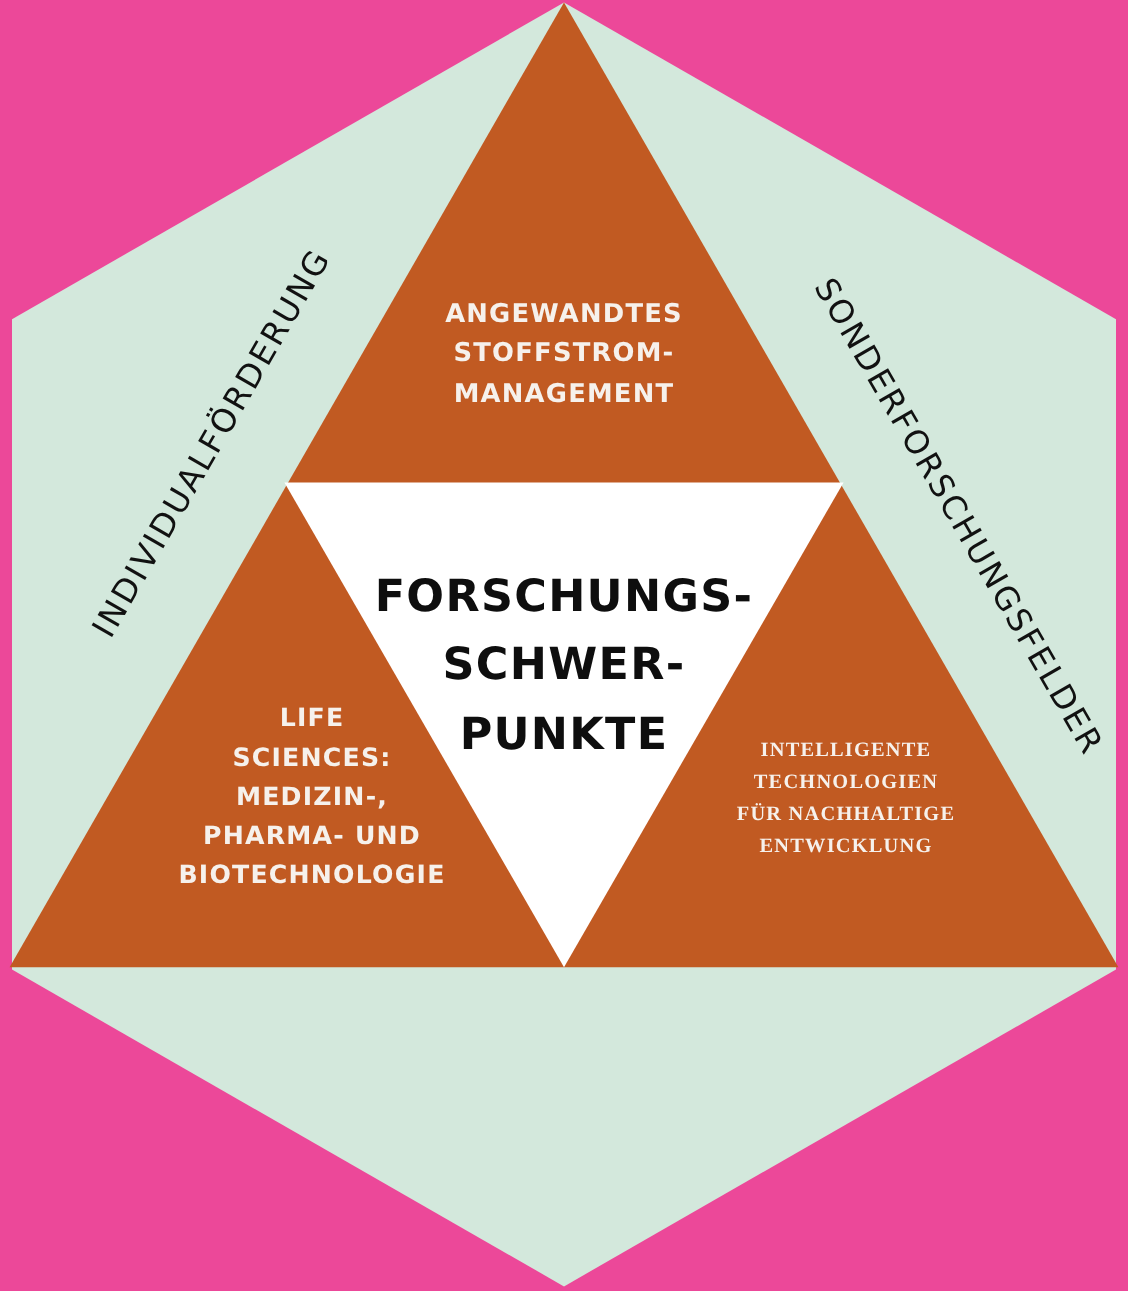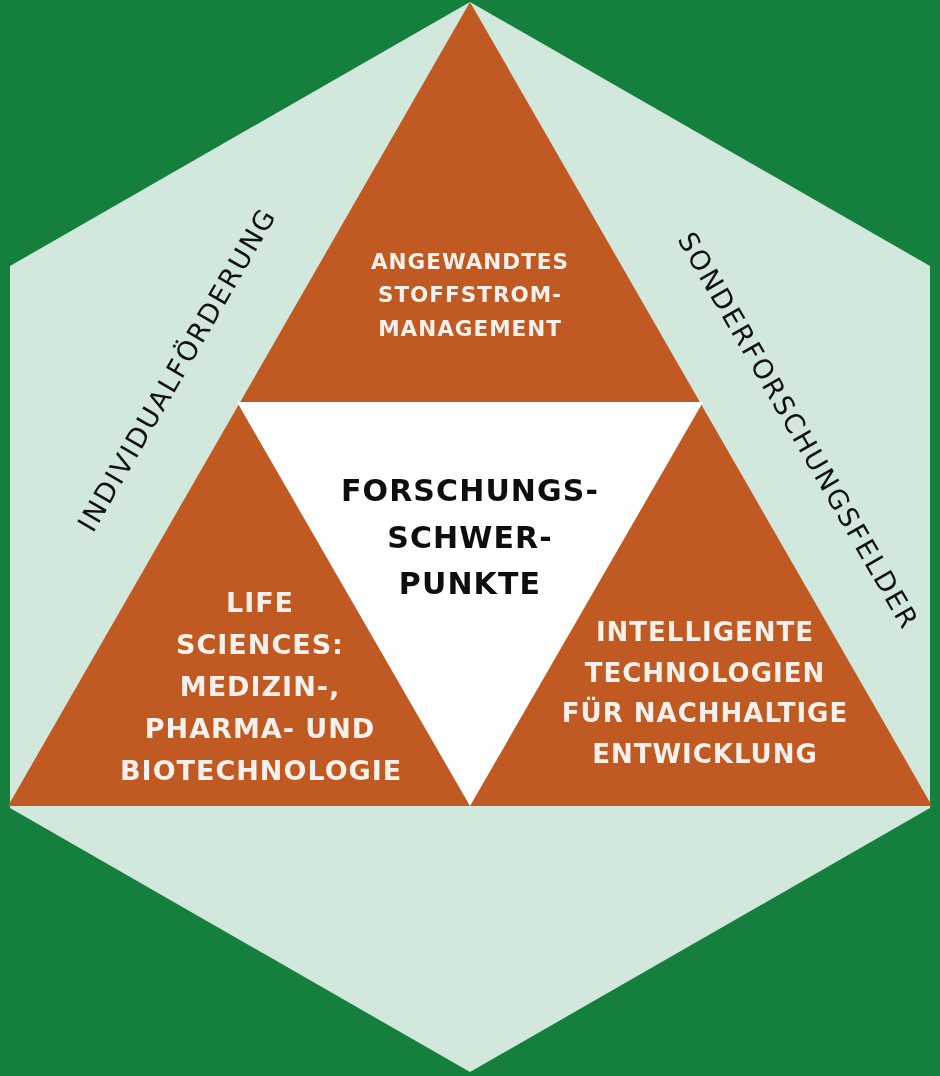--- a/index.html
+++ b/index.html
@@ -4,21 +4,21 @@
 <style>
   html, body {
     margin: 0;
     padding: 0;
     background: #000000;
   }
   #stage {
     position: relative;
     width: 940px;
     height: 1076px;
-    background: #15803d;
+    background: #ec4899;
     overflow: hidden;
     font-family: "DejaVu Sans", "Liberation Sans", sans-serif;
   }
   #stage svg.base {
     position: absolute;
     left: 0;
     top: 0;
     width: 940px;
     height: 1076px;
     display: block;
@@ -46,39 +46,40 @@
     top: 245px;
     width: 340px;
     font-size: 21.5px;
     line-height: 1.55;
   }
 
   #label-left {
     left: 120px;
     top: 582px;
     width: 280px;
-    font-size: 27px;
+    font-size: 21px;
     line-height: 1.56;
   }
 
   #label-right {
     left: 555px;
     top: 612px;
     width: 300px;
-    font-size: 26px;
+    font-size: 17px;
     line-height: 1.56;
+    font-family: Liberation Serif, serif;
   }
 
   #label-center {
     left: 300px;
     top: 468px;
     width: 340px;
     color: #0E0E0E;
     font-weight: 700;
-    font-size: 30px;
+    font-size: 37px;
     letter-spacing: 1.1px;
     line-height: 1.55;
   }
 
   .edge-label {
     color: #111111;
     font-weight: 400;
     font-size: 27px;
     letter-spacing: 2.0px;
     white-space: nowrap;

